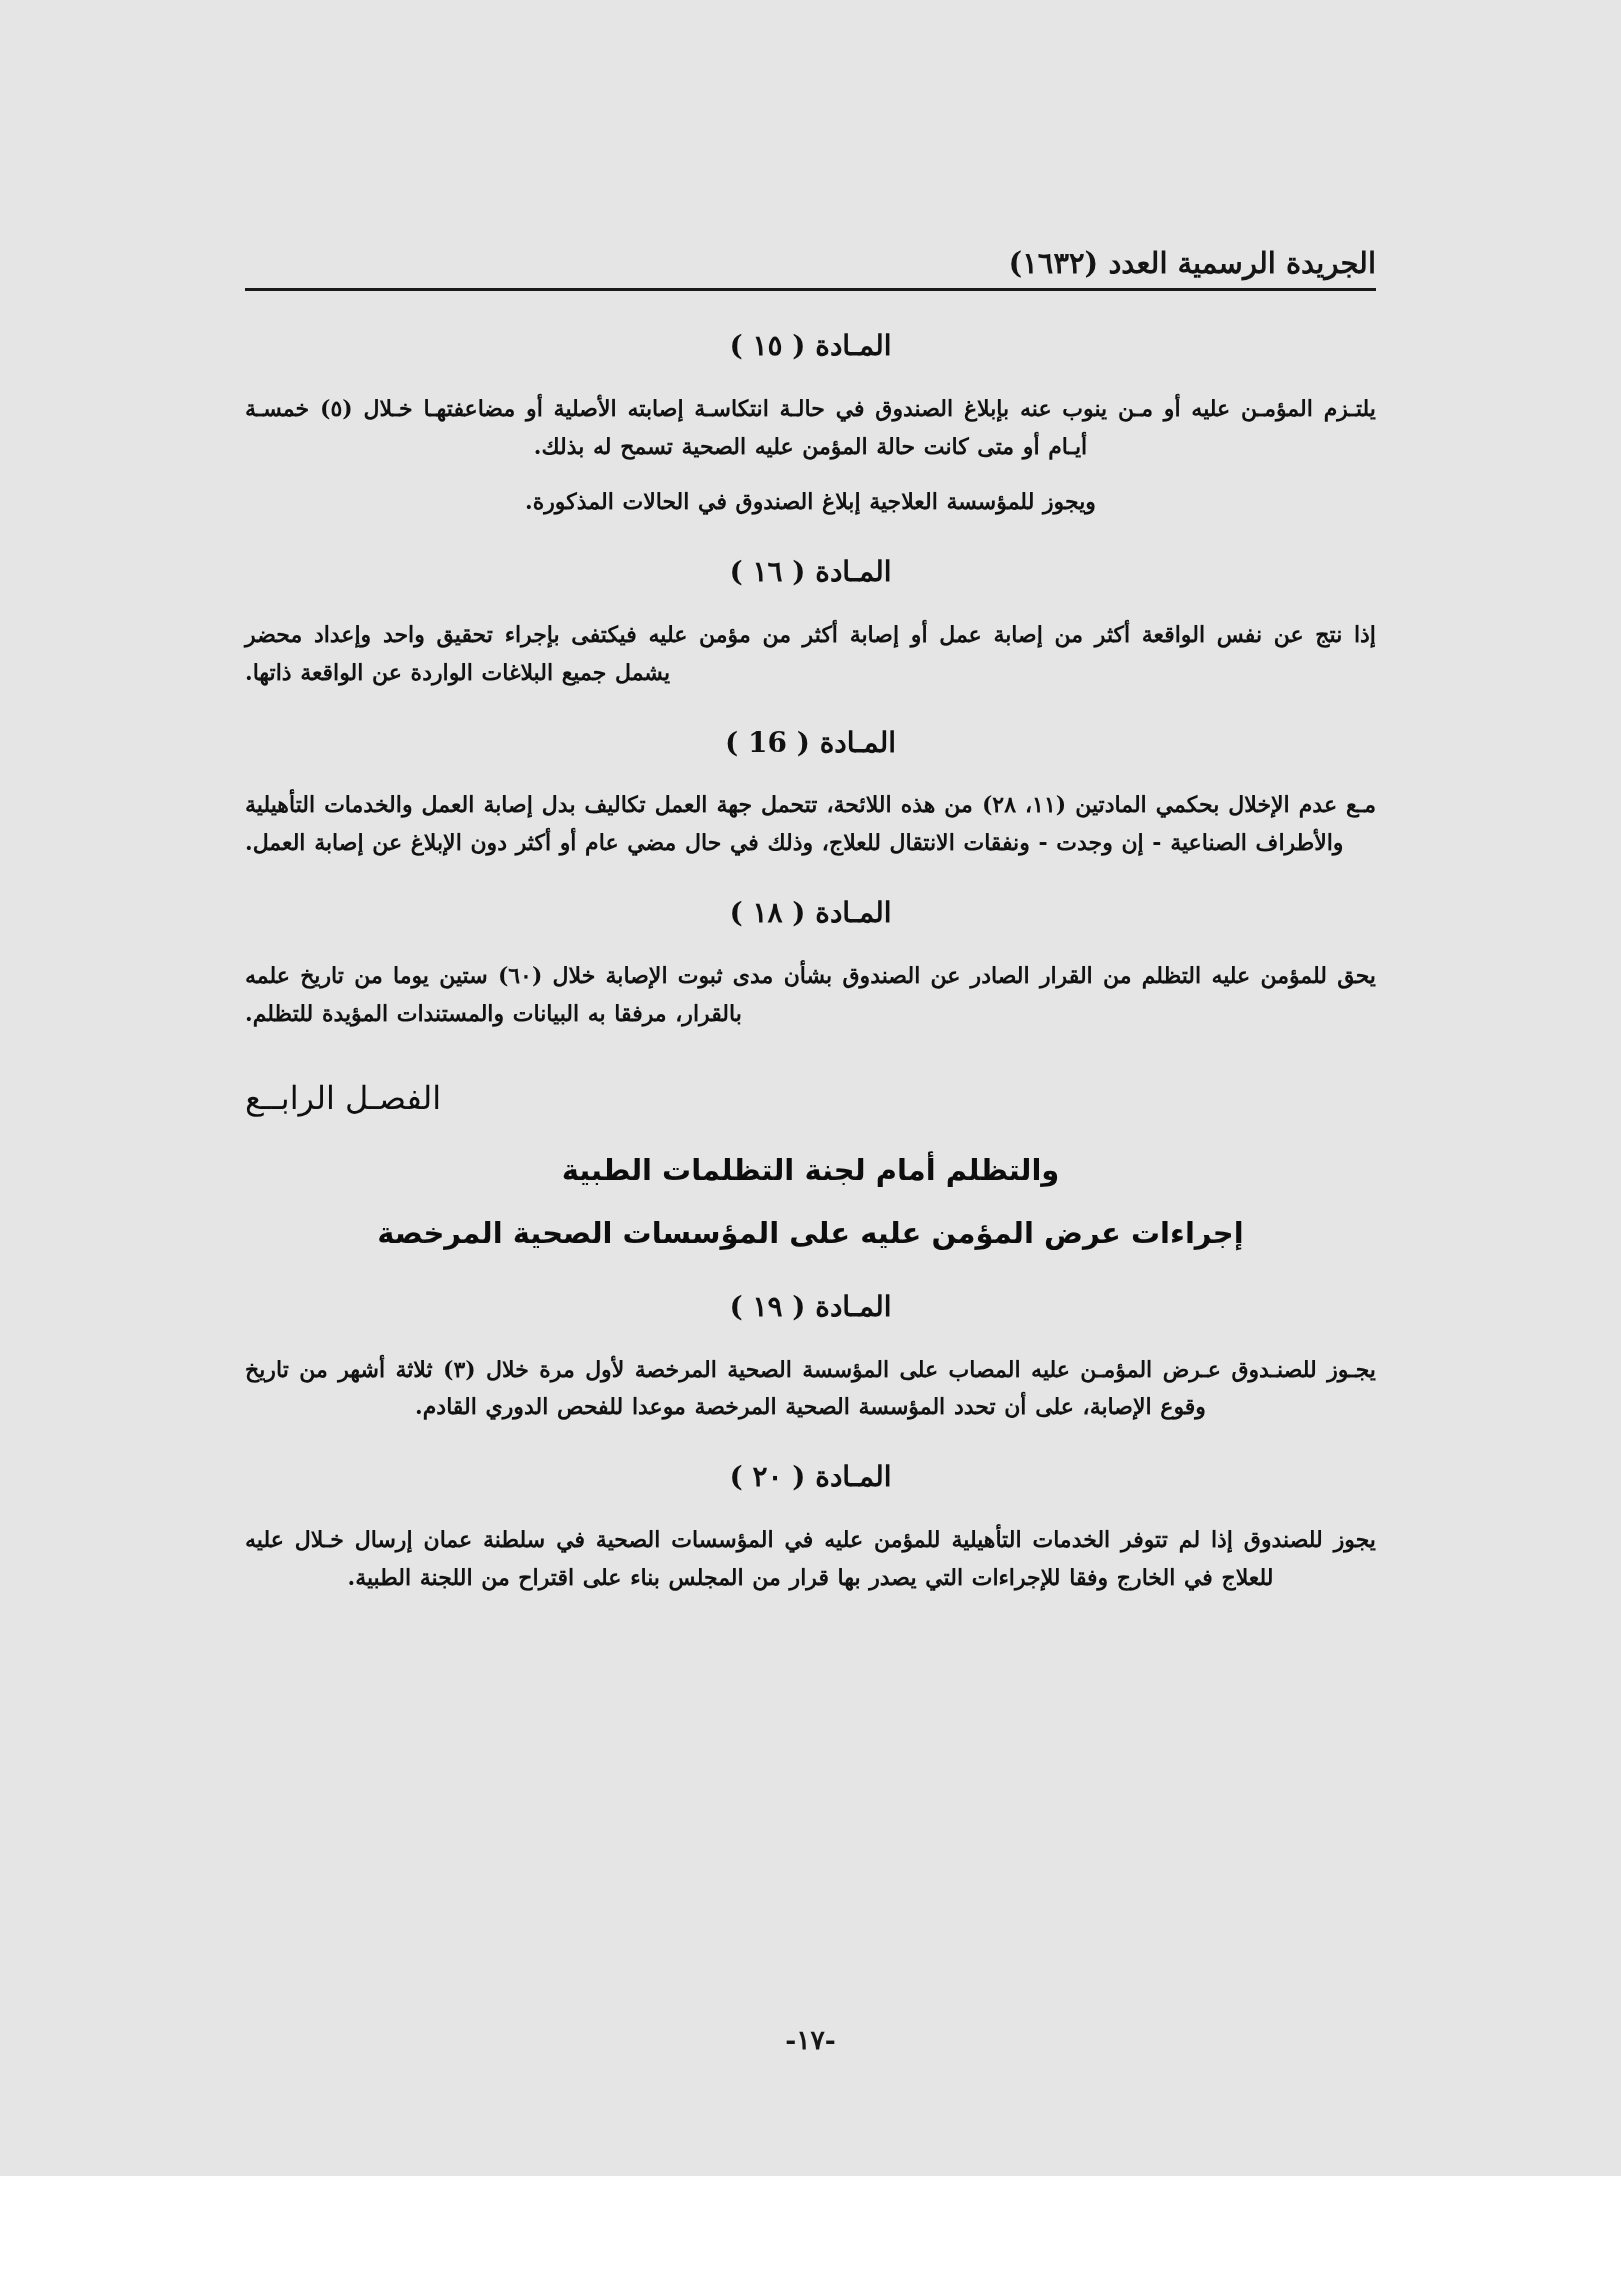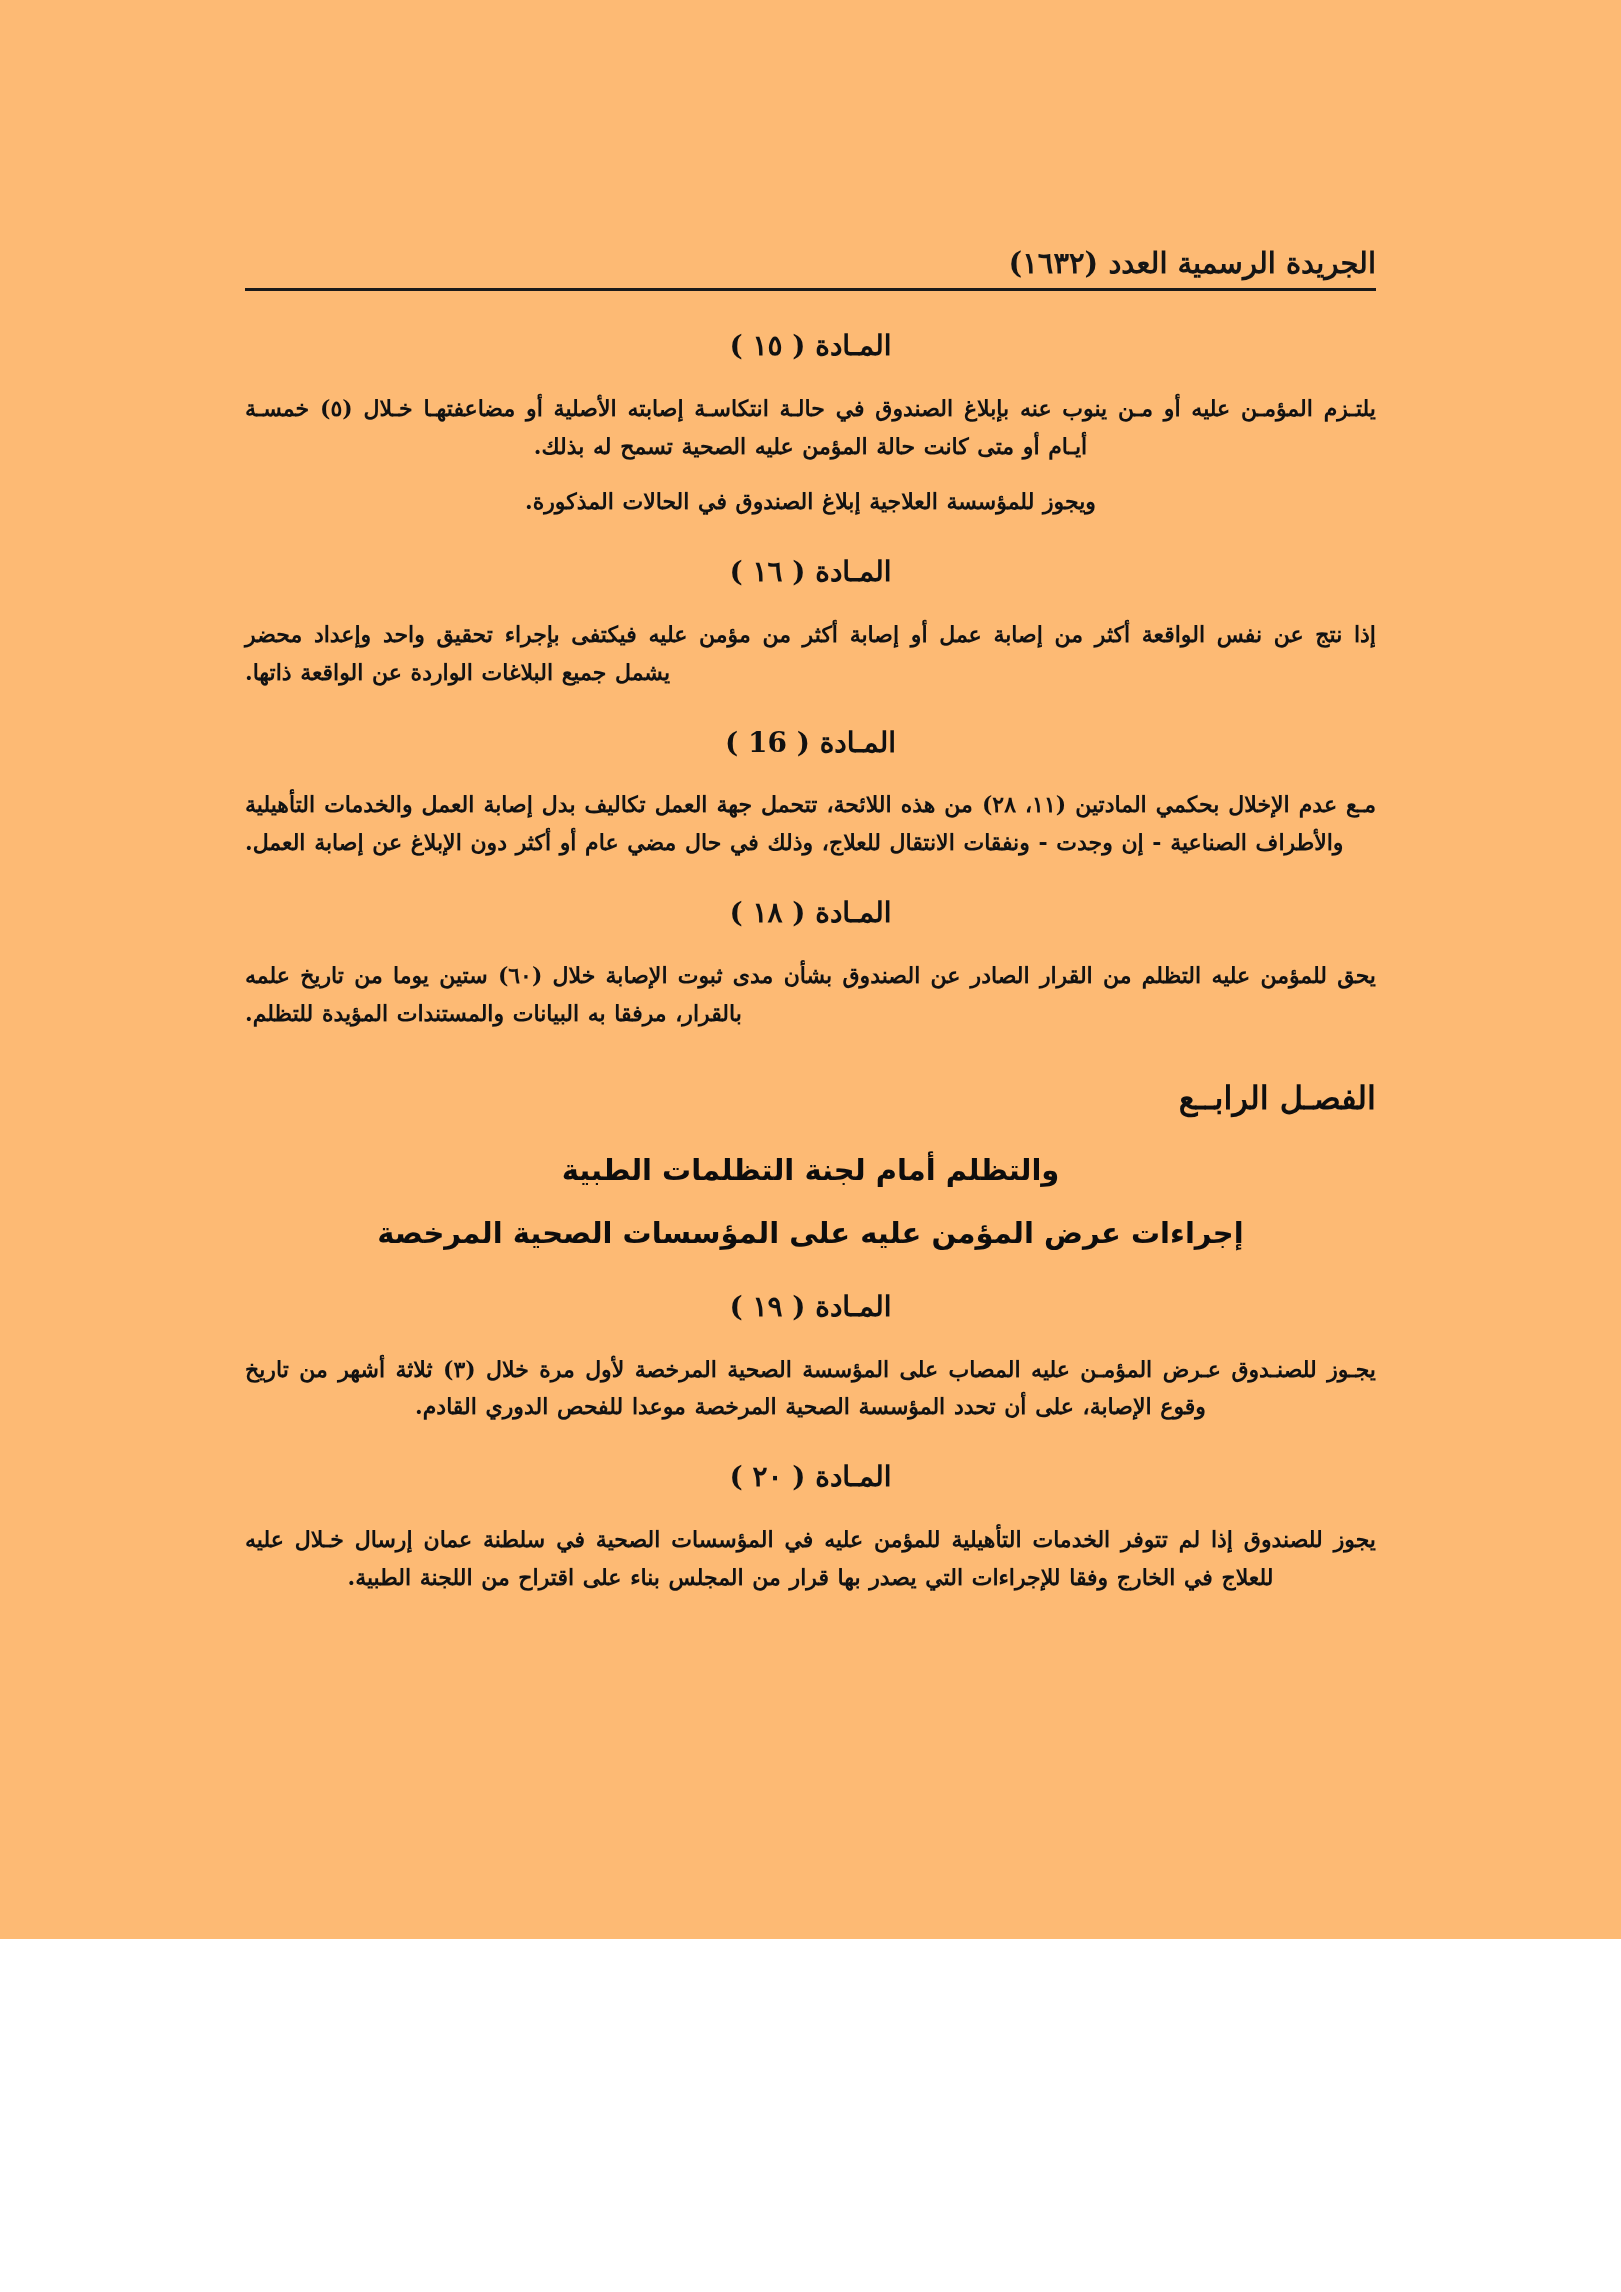--- a/index.html
+++ b/index.html
@@ -4,22 +4,22 @@
 <style>
   html, body {
     margin: 0;
     padding: 0;
     background: #ffffff;
   }
 
   .page {
     position: relative;
     width: 1621px;
-    height: 1939px;
-    background: #fdba74;
+    height: 2176px;
+    background: #e5e5e5;
     margin: 0 auto;
     overflow: hidden;
     font-family: "DejaVu Sans", "Liberation Sans", sans-serif;
     color: #101010;
   }
 
   
   .content {
     position: absolute;
     right: 245px;
@@ -86,23 +86,23 @@
     margin-top: 17.6px;
   }
 
   
   .chapter {
     margin: 45px 0 9.8px 0;
   }
 
   .chapter-title {
     direction: rtl;
-    text-align: right;
+    text-align: left;
     font-family: "DejaVu Serif", "Liberation Serif", serif;
-    font-weight: 700;
+    font-weight: 400;
     font-size: 32px;
     line-height: 1.3;
     letter-spacing: 1.5px;
     color: #0f0f0f;
     margin-bottom: 29px;
   }
 
   .chapter-subtitle {
     direction: rtl;
     text-align: center;

